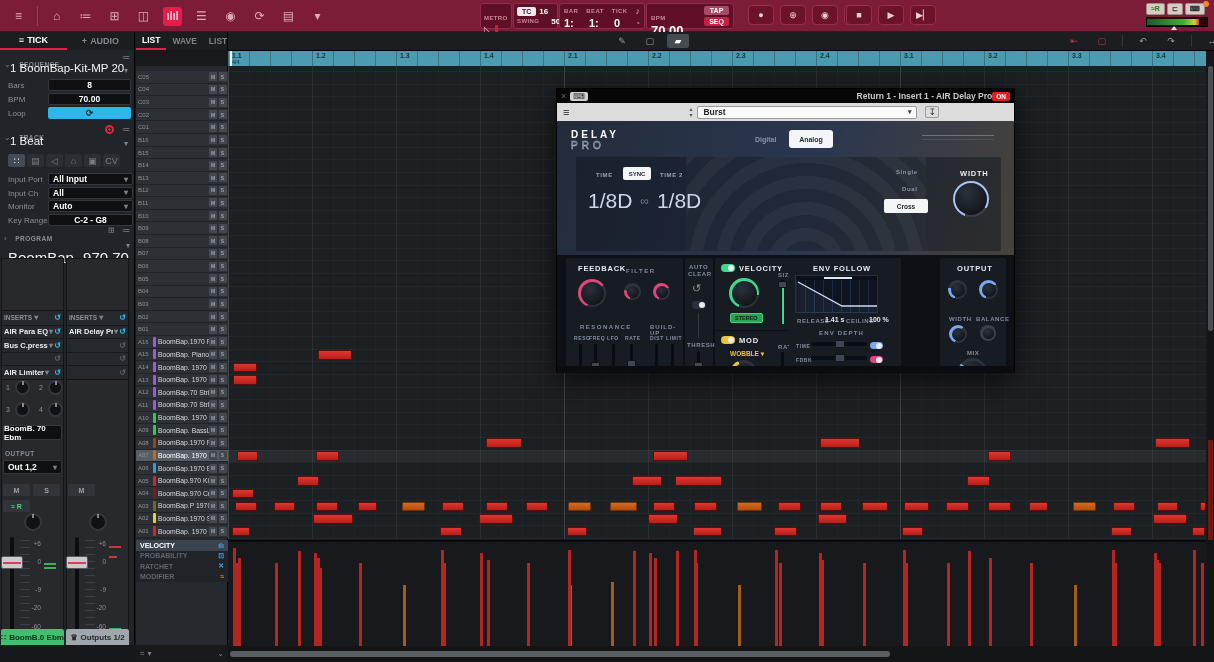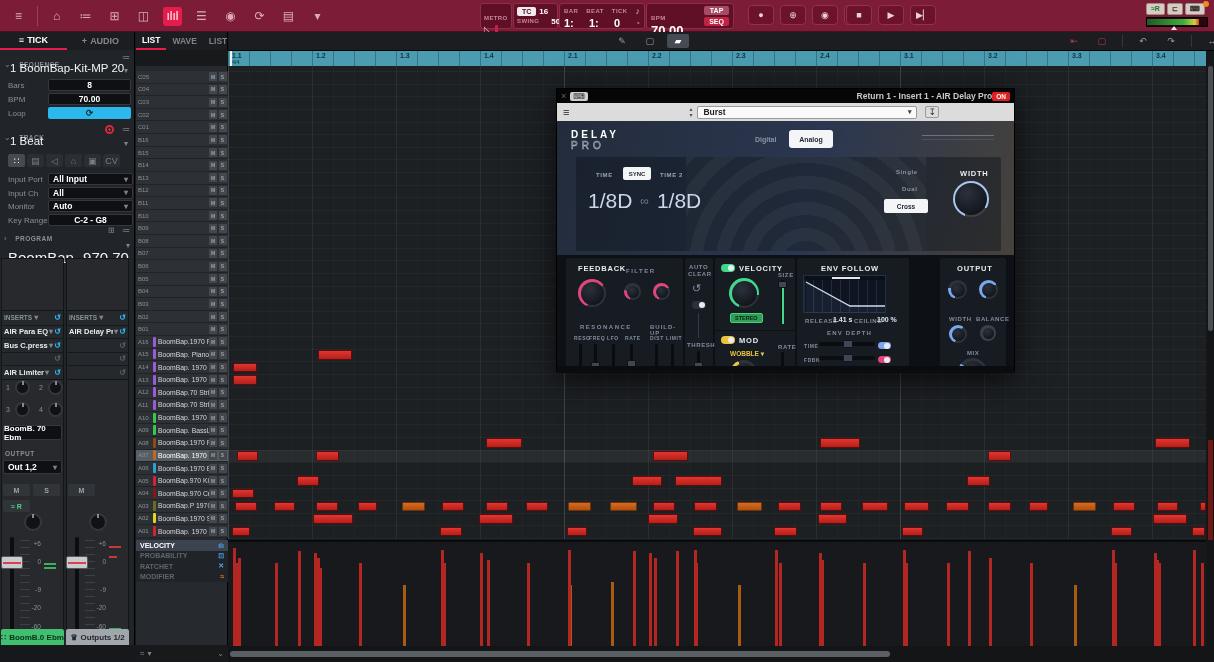--- a/index.html
+++ b/index.html
@@ -891,21 +891,21 @@
         <div style="position:absolute;left:0;right:0;top:72px;height:1px;background:#0d1014"></div>
         <span class="ptog" style="left:6px;top:78px;background:var(--yellow)"></span>
         <span class="phead" style="position:absolute;left:24px;top:78px">MOD</span>
         <span class="plab" style="position:absolute;left:63px;top:86px">RATE</span>
         <span style="position:absolute;left:15px;top:92px;color:var(--yellow);font-size:6.5px;font-weight:bold"><span>WOBBLE</span> ▾</span>
         <span class="knob" style="left:15px;top:102px;width:27px;height:27px;--ac:var(--yellow);--sw:38%"></span>
         <div class="vsl" style="left:66px;top:94px;height:34px"></div>
 
       </div>
 
-      <div class="ppanel" style="left:240px;width:112px">
+      <div class="ppanel" style="left:232px;width:112px">
         <span class="phead" style="position:absolute;left:24px;top:6px">ENV FOLLOW</span>
         <div style="position:absolute;left:6px;top:17px;width:83px;height:38px;background:#0e1420;border:1px solid #223046;background-image:repeating-linear-gradient(90deg,rgba(80,110,160,.25) 0 1px,transparent 1px 9px)">
           <div style="position:absolute;left:0;top:0;width:100%;height:4px;background:rgba(10,14,22,.8)"></div>
           <div style="position:absolute;left:28px;top:1px;width:28px;height:2px;background:#e4e8ee"></div>
           <svg width="83" height="38" style="position:absolute;left:0;top:0">
               <polyline points="2,6 46,30 81,30" fill="none" stroke="#d4e0f0" stroke-width="1.3"></polyline>
               <polygon points="2,6 46,30 81,30 81,37 2,37" fill="rgba(120,150,200,.10)"></polygon>
             </svg>
         </div>
         <span class="plab" style="position:absolute;left:8px;top:60px">RELEASE</span>

